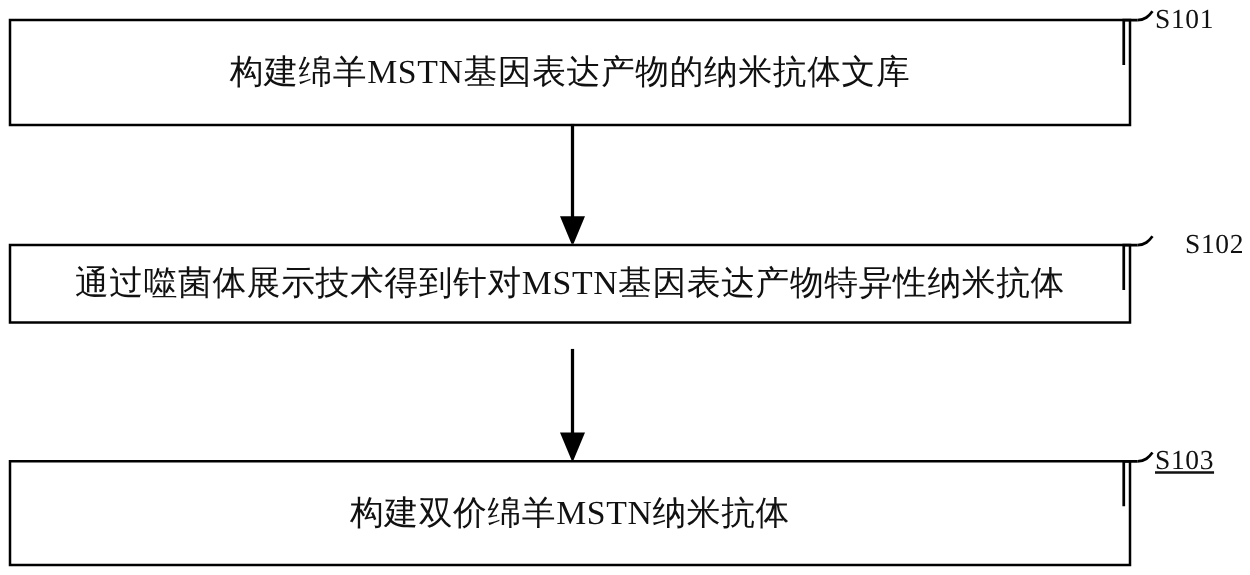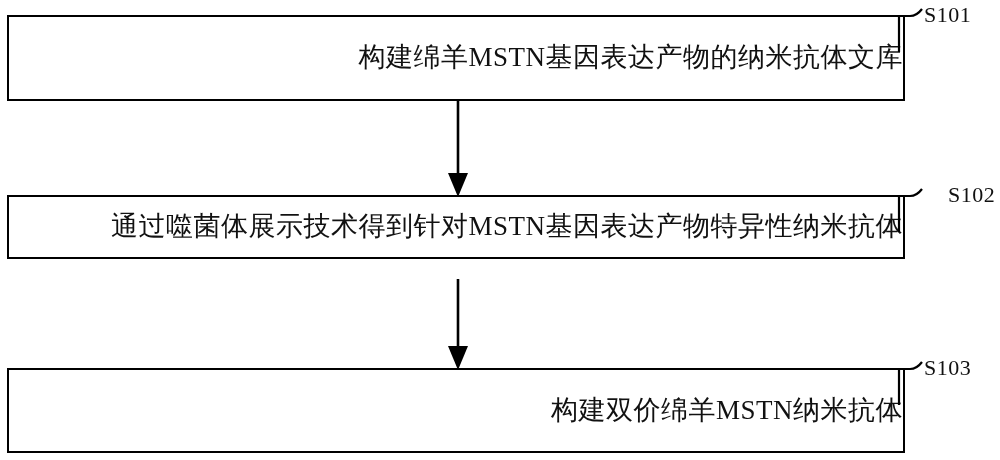--- a/index.html
+++ b/index.html
@@ -21,21 +21,21 @@
   }
   .step-box {
     position: absolute;
     left: 7px;
     width: 898px;
     box-sizing: border-box;
     border: 2px solid #000000;
     background: #ffffff;
     display: flex;
     align-items: center;
-    justify-content: flex-end;
+    justify-content: center;
   }
   .step-text {
     font-family: "Liberation Serif", "DejaVu Serif", serif;
     font-size: 27px;
     line-height: 1.1;
     color: #111111;
     letter-spacing: 0.5px;
     white-space: nowrap;
   }
   #box-1 { top: 15px;  height: 86px; }
@@ -45,21 +45,21 @@
   .step-label {
     position: absolute;
     font-family: "Liberation Serif", "DejaVu Serif", serif;
     font-size: 22px;
     color: #111111;
     letter-spacing: 0.5px;
     white-space: nowrap;
   }
   #label-1 { left: 924px; top: 2px;   }
   #label-2 { left: 924px; top: 182px; margin-left: 24px; }
-  #label-3 { left: 924px; top: 355px; }
+  #label-3 { left: 924px; top: 355px; text-decoration: underline; }
 
   .leader {
     position: absolute;
     width: 32px;
     height: 46px;
     pointer-events: none;
   }
   #leader-1 { left: 897px; top: 8px;   }
   #leader-2 { left: 897px; top: 188px; }
   #leader-3 { left: 897px; top: 361px; }

